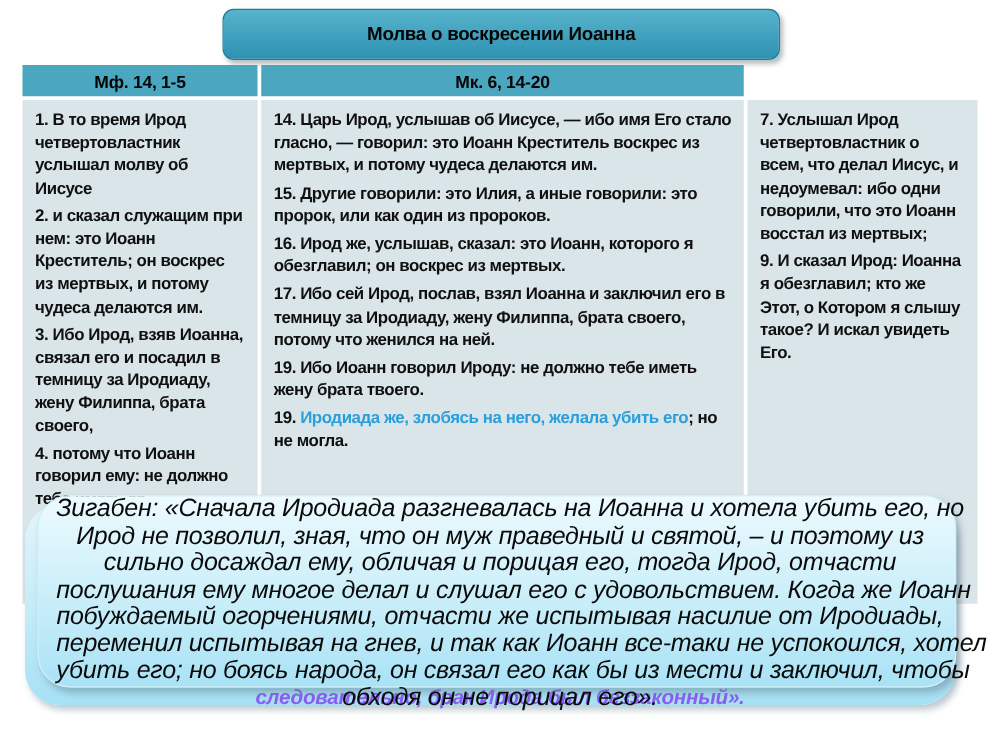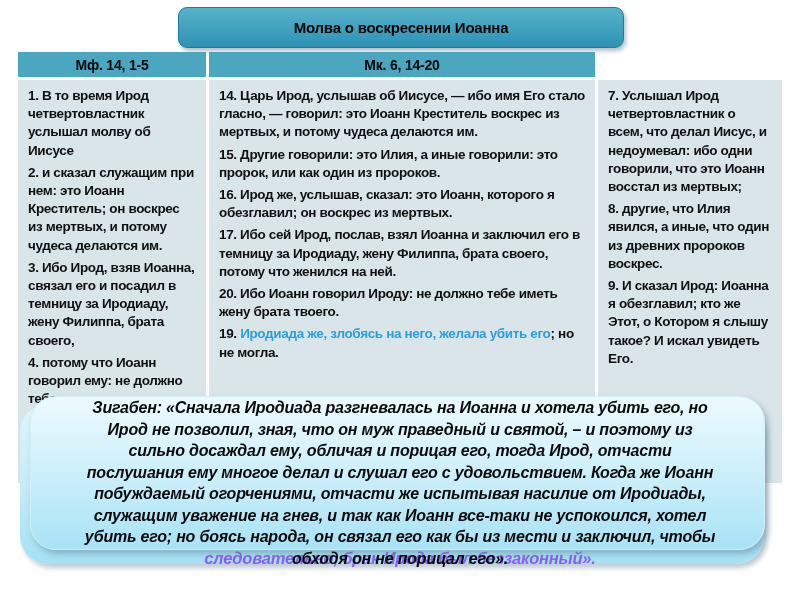--- a/index.html
+++ b/index.html
@@ -60,21 +60,21 @@
   .back-line{
     position:absolute;left:60px;right:60px;top:549px;z-index:2;
     text-align:center;font-size:16.5px;font-weight:bold;font-style:italic;
     letter-spacing:-0.2px;color:#8b5cf6;
   }
   .quote{
     position:absolute;left:45px;right:45px;top:397px;z-index:4;
     text-align:center;color:#0A0A0A;
   }
   .quote .qline{
-    font-size:16px;line-height:21.5px;font-weight:bold;font-style:italic;
+    font-size:20px;line-height:21.5px;font-weight:normal;font-style:italic;
     letter-spacing:-0.2px;white-space:nowrap;text-align:center;
   }
 </style>
 </head>
 <body>
 
 <div class="title-banner">
   <span class="t">Молва о воскресении Иоанна</span>
 </div>
 
@@ -91,36 +91,35 @@
         <p class="verse"><span>4. потому что Иоанн говорил ему: не должно тебе иметь ее.</span></p>
         <p class="verse"><span>5. И </span><span class="hl">иметь убить его</span><span>, но</span></p>
         <p class="verse"><span>бо</span></p>
         <p class="verse"><span>ч</span></p>
       </div>
       <div class="td">
         <p class="verse"><span>14. Царь Ирод, услышав об Иисусе, — ибо имя Его стало гласно, — говорил: это Иоанн Креститель воскрес из мертвых, и потому чудеса делаются им.</span></p>
         <p class="verse"><span>15. Другие говорили: это Илия, а иные говорили: это пророк, или как один из пророков.</span></p>
         <p class="verse"><span>16. Ирод же, услышав, сказал: это Иоанн, которого я обезглавил; он воскрес из мертвых.</span></p>
         <p class="verse"><span>17. Ибо сей Ирод, послав, взял Иоанна и заключил его в темницу за Иродиаду, жену Филиппа, брата своего, потому что женился на ней.</span></p>
-        <p class="verse"><span>20. Ибо Иоанн говорил Ироду: не должно тебе иметь жену брата твоего.</span></p>
+        <p class="verse"><span>19. Ибо Иоанн говорил Ироду: не должно тебе иметь жену брата твоего.</span></p>
         <p class="verse"><span>19. </span><span class="hl">Иродиада же, злобясь на него, желала убить его</span><span>; но не могла.</span></p>
       </div>
       <div class="td">
         <p class="verse"><span>7. Услышал Ирод четвертовластник о всем, что делал Иисус, и недоумевал: ибо одни говорили, что это Иоанн восстал из мертвых;</span></p>
-        <p class="verse"><span>8. другие, что Илия явился, а иные, что один из древних пророков воскрес.</span></p>
         <p class="verse"><span>9. И сказал Ирод: Иоанна я обезглавил; кто же Этот, о Котором я слышу такое? И искал увидеть Его.</span></p>
       </div>
     </div>
 </div>
 
 <div class="overlay-back"></div>
 <div class="back-line">следовательно, брак Ирода был беззаконный».</div>
 <div class="overlay-front"></div>
 <div class="quote">
     <div class="qline">Зигабен: «Сначала Иродиада разгневалась на Иоанна и хотела убить его, но</div>
     <div class="qline">Ирод не позволил, зная, что он муж праведный и святой, – и поэтому из</div>
     <div class="qline">сильно досаждал ему, обличая и порицая его, тогда Ирод, отчасти</div>
     <div class="qline">послушания ему многое делал и слушал его с удовольствием. Когда же Иоанн</div>
     <div class="qline">побуждаемый огорчениями, отчасти же испытывая насилие от Иродиады,</div>
-    <div class="qline">служащим уважение на гнев, и так как Иоанн все-таки не успокоился, хотел</div>
+    <div class="qline">переменил испытывая на гнев, и так как Иоанн все-таки не успокоился, хотел</div>
     <div class="qline">убить его; но боясь народа, он связал его как бы из мести и заключил, чтобы</div>
     <div class="qline">обходя он не порицал его».</div>
   </div>
 
 </body></html>

